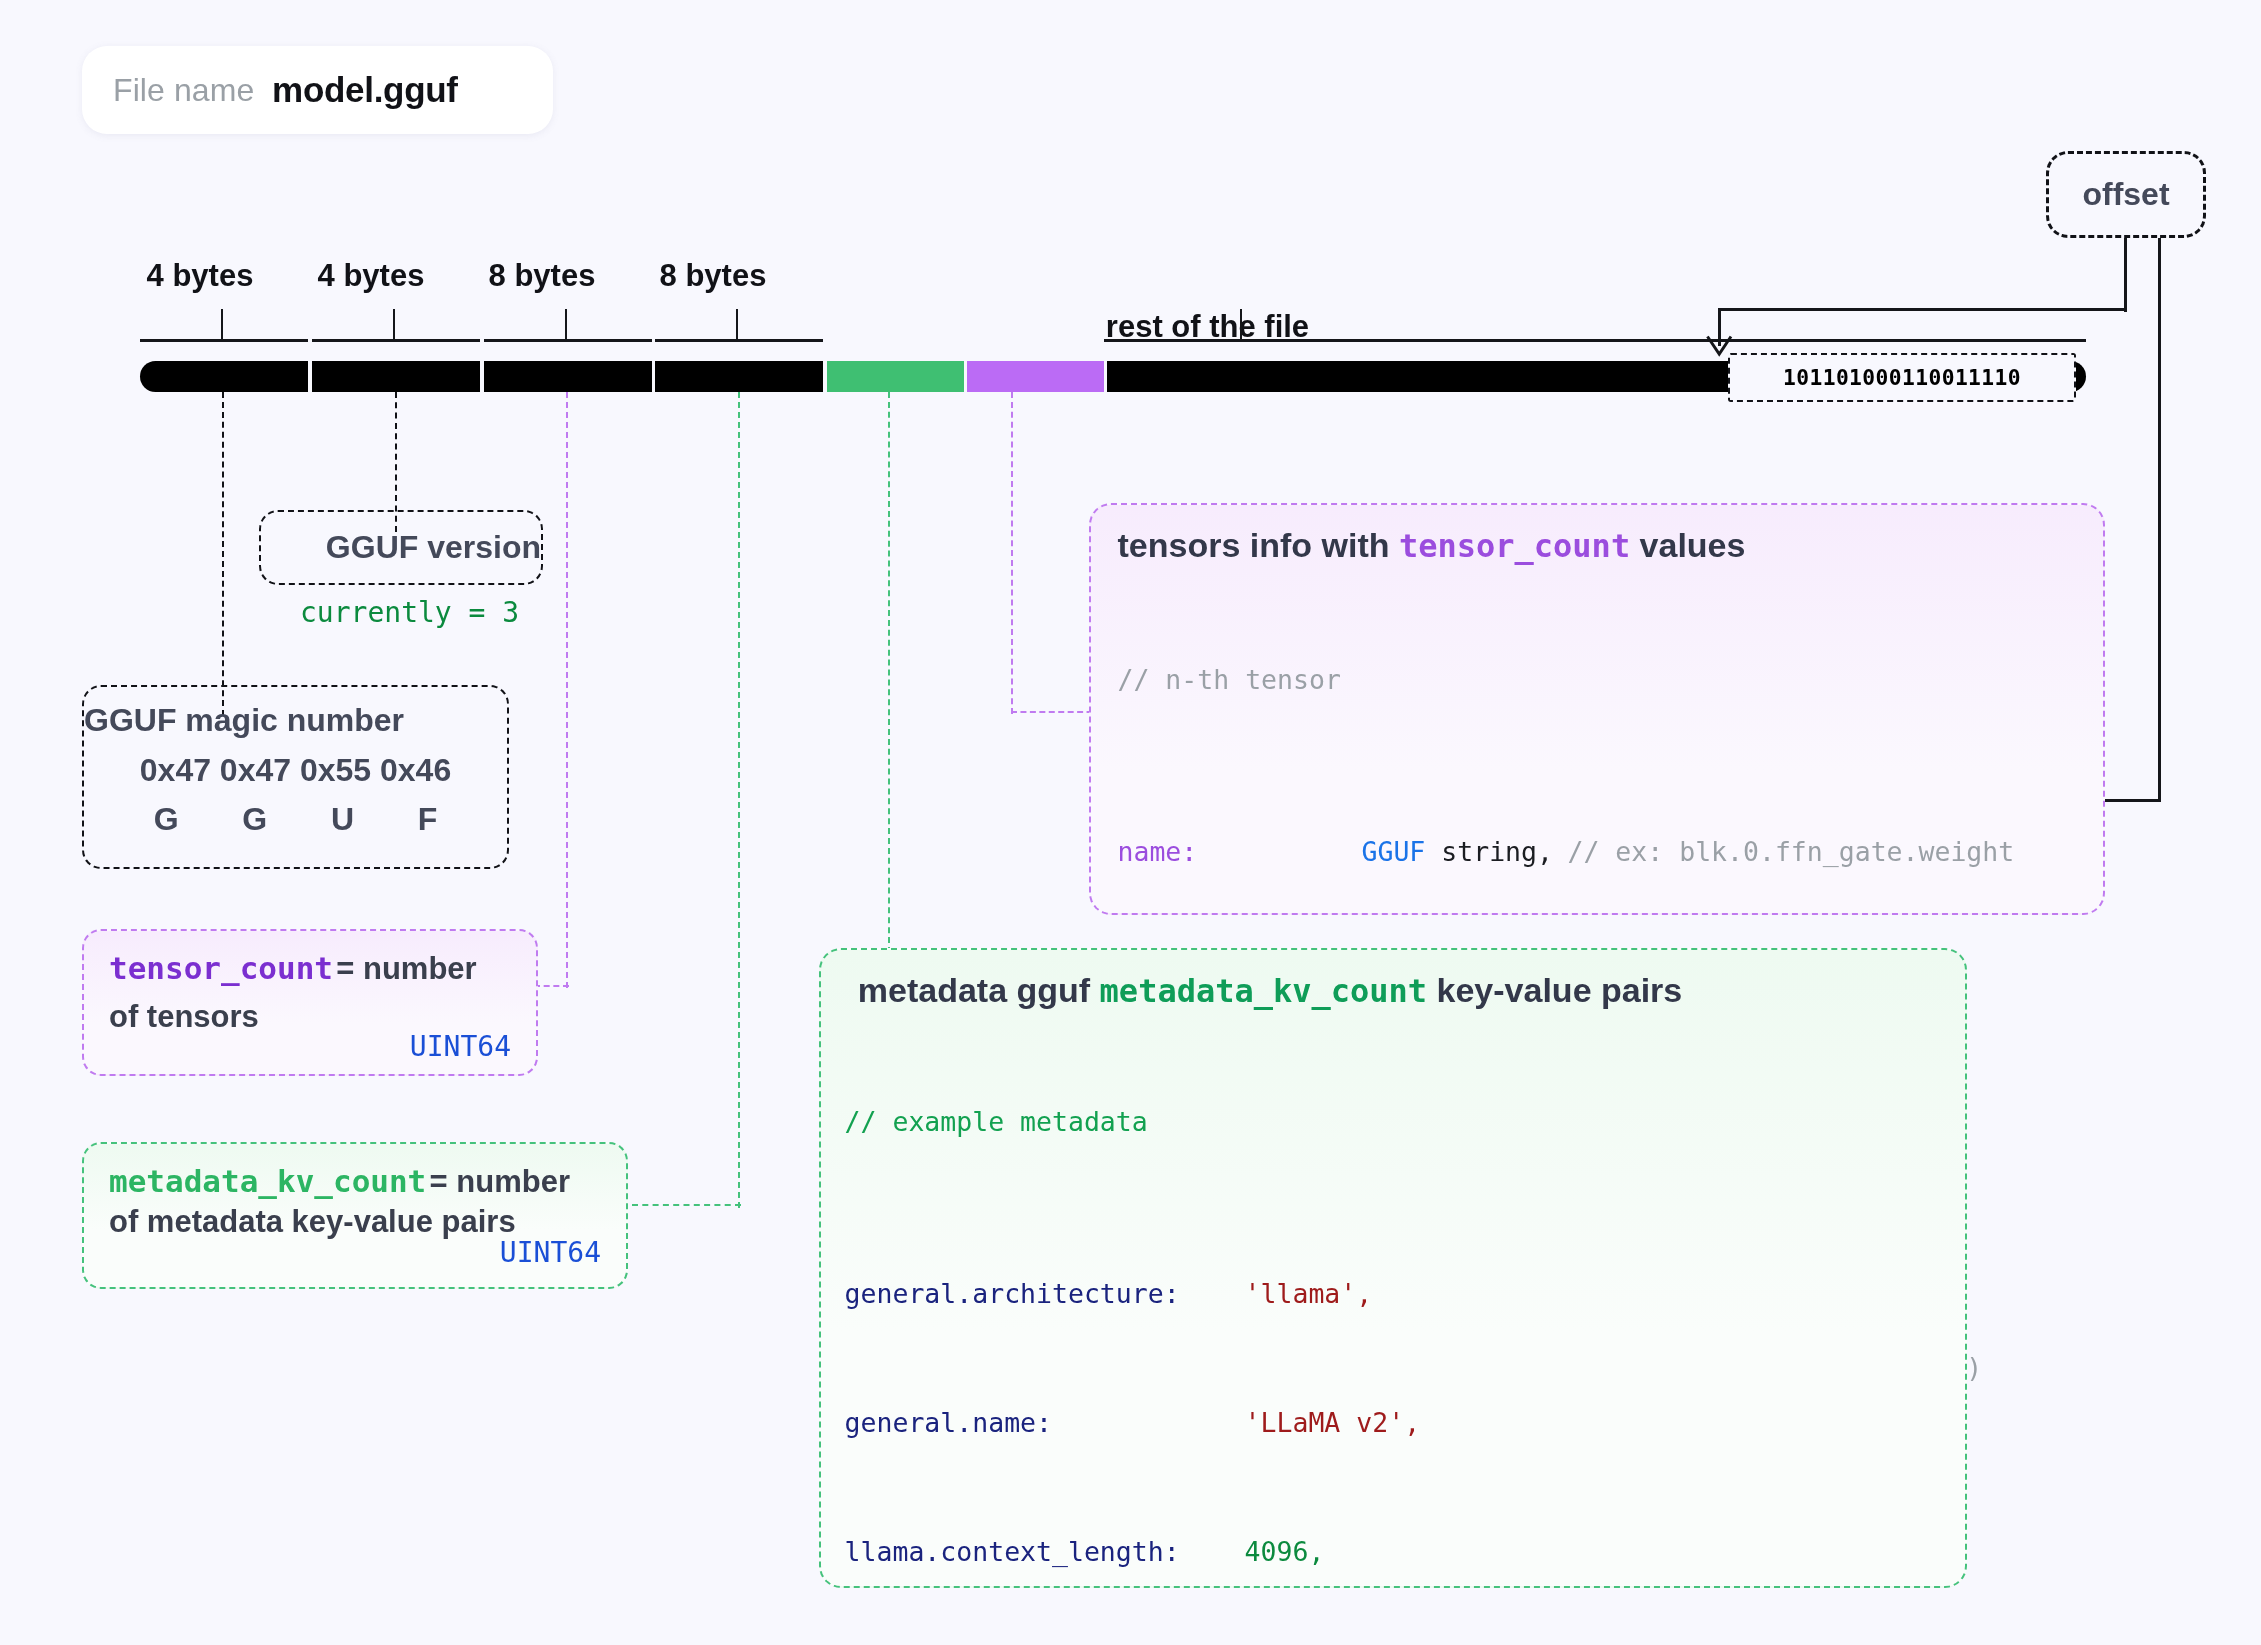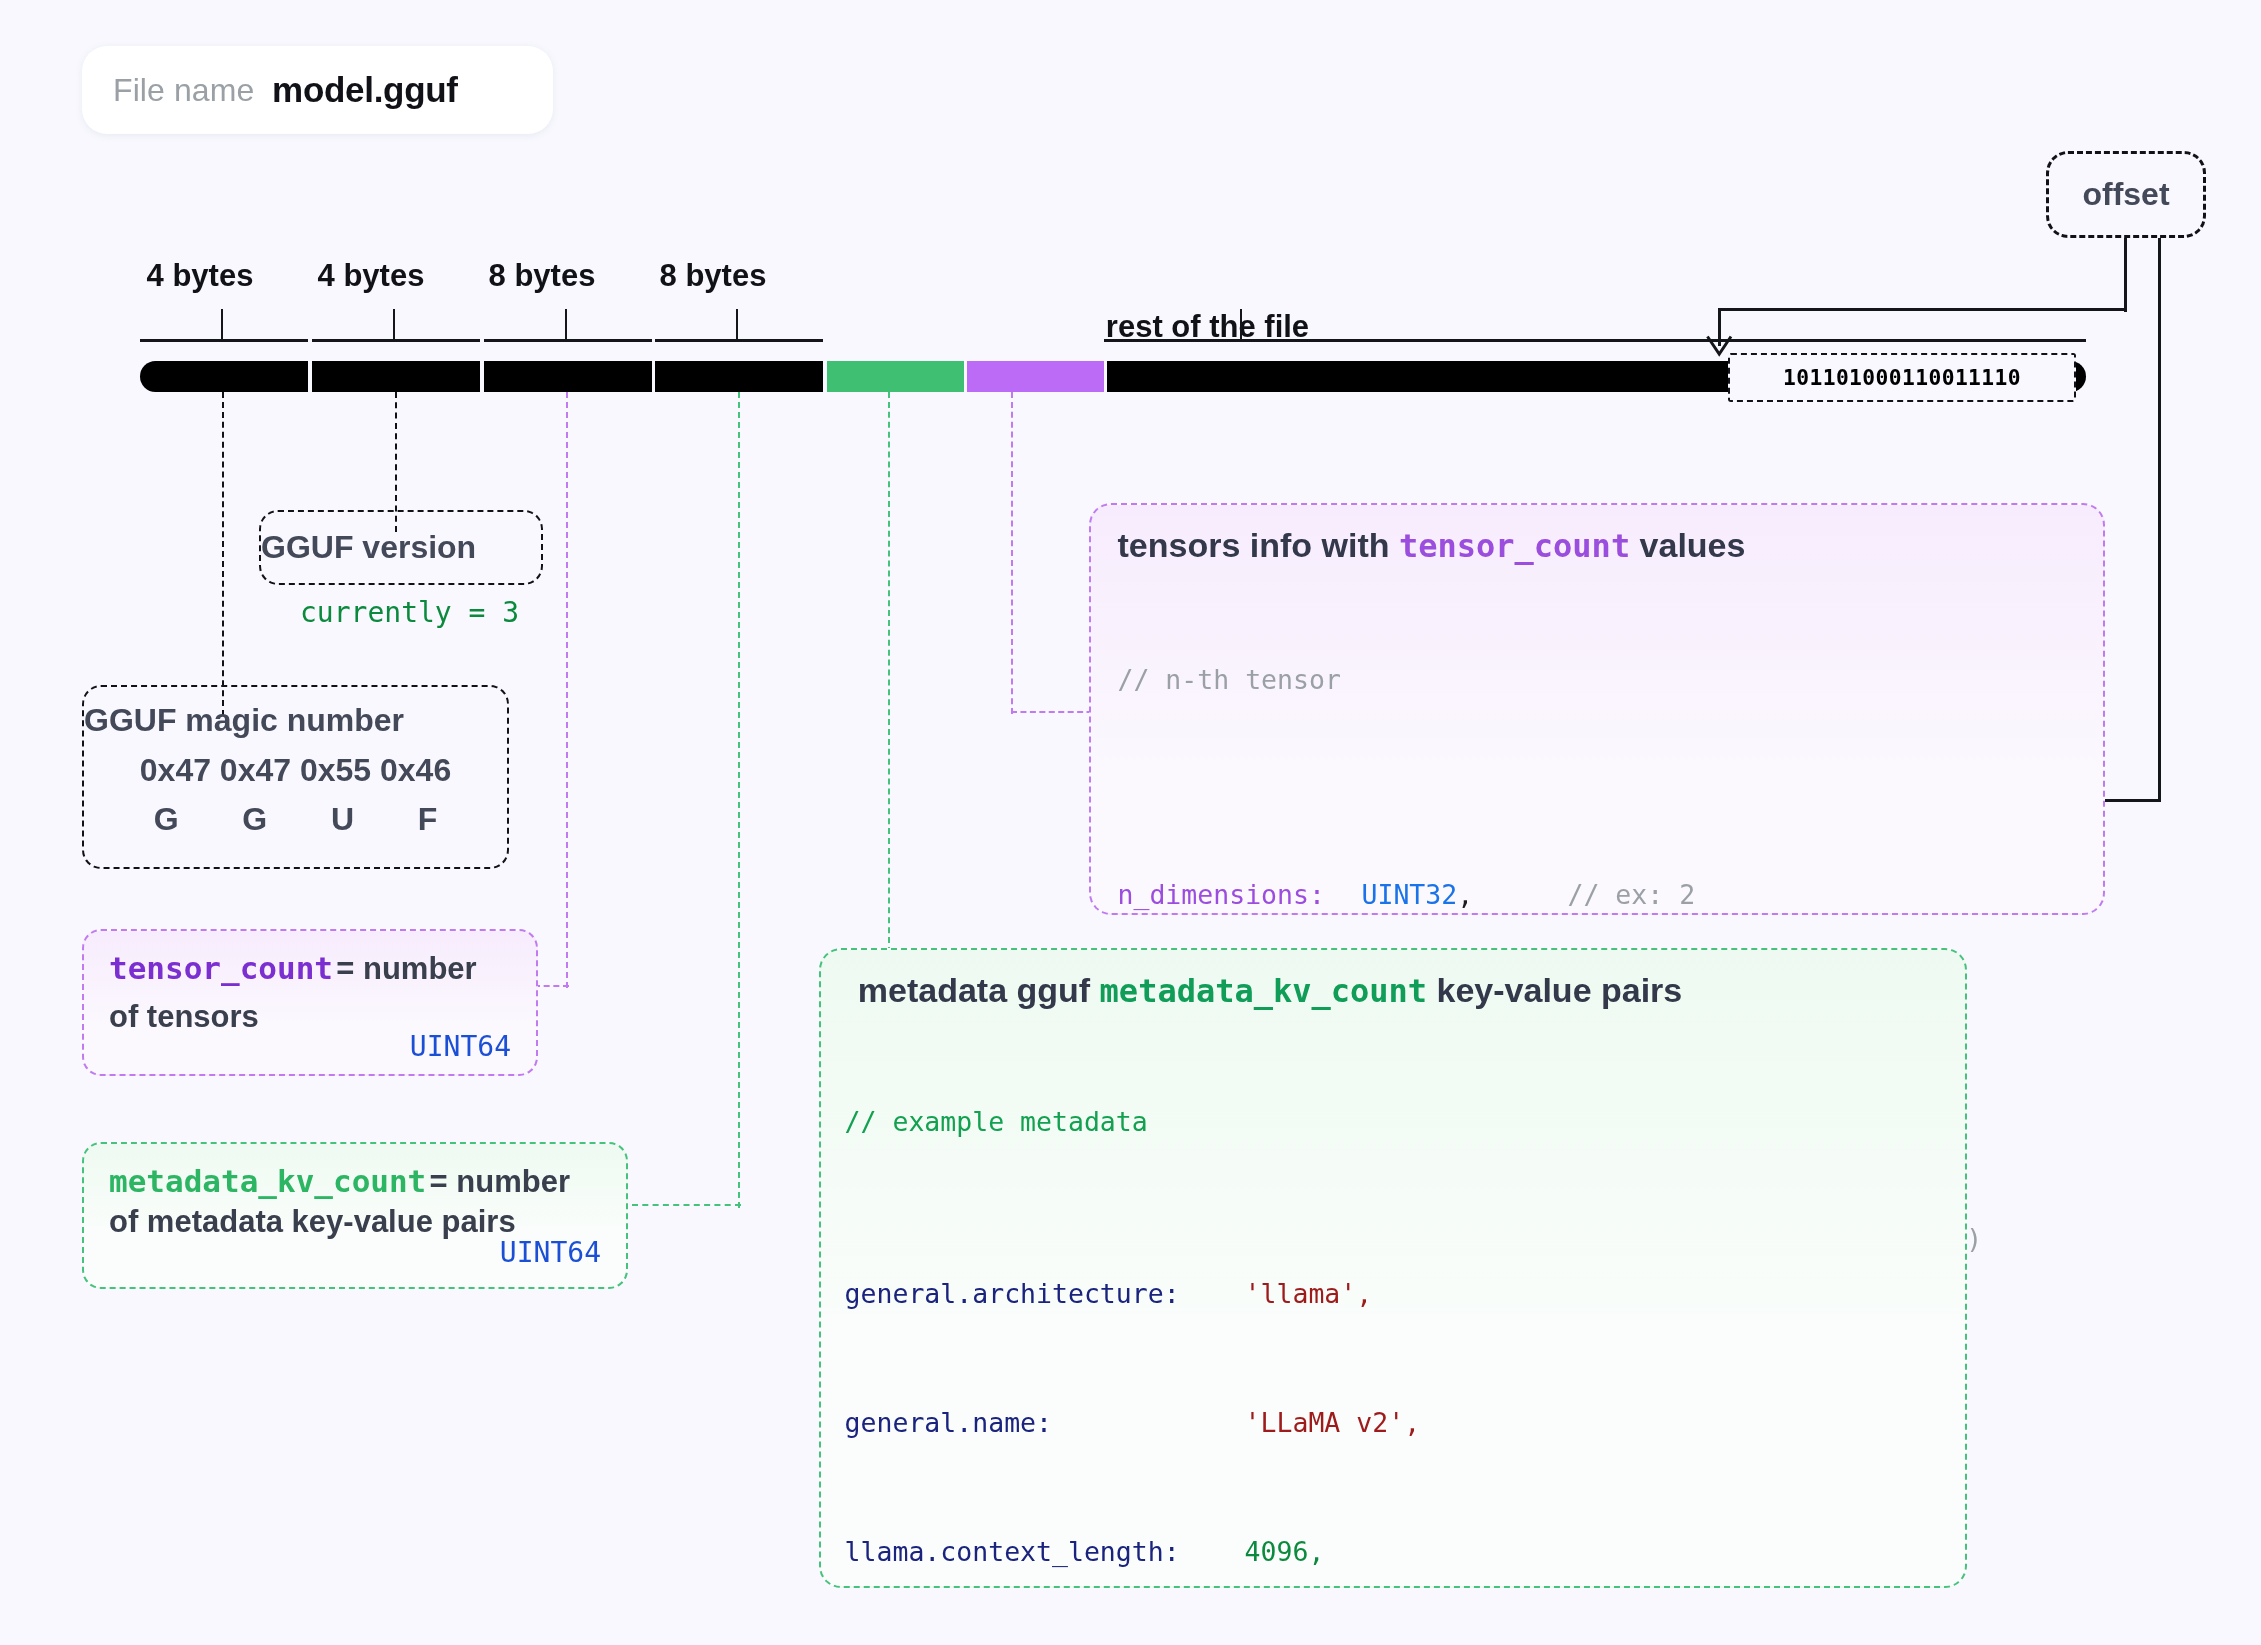--- a/index.html
+++ b/index.html
@@ -144,21 +144,21 @@
 <div class="dashh-p" style="left:1011px;top:711px;width:91px;"></div>
 
 <div class="dashv-p" style="left:566px;top:392px;height:596px;"></div>
 <div class="dashh-p" style="left:534px;top:985px;width:35px;"></div>
 
 <div class="dashv-g" style="left:888px;top:392px;height:561px;"></div>
 
 <div class="dashv-g" style="left:738px;top:392px;height:816px;"></div>
 <div class="dashh-g" style="left:632px;top:1204px;width:109px;"></div>
 
-<div class="callout black abs" style="left:259px;top:510px;width:284px;height:75px;display:flex;align-items:center;justify-content:flex-start;">
+<div class="callout black abs" style="left:259px;top:510px;width:284px;height:75px;display:flex;align-items:center;justify-content:flex-end;">
   <span class="ctitle">GGUF version</span>
 </div>
 <div class="abs mono" style="left:300px;top:596px;font-size:28px;color:#0b8a3e;">currently = 3</div>
 
 <div class="callout black abs" style="left:82px;top:685px;width:427px;height:184px;padding:14.7px 0 0 0;">
   <div class="ctitle" style="text-align:left;">GGUF magic number</div>
   <div class="ctitle" style="text-align:center;margin-top:13.2px;">0x47 0x47 0x55 0x46</div>
   <div style="display:flex;justify-content:space-around;margin-top:11.8px;padding:0 38px;">
     <span class="ctitle">G</span>
     <span class="ctitle">G</span>
@@ -186,20 +186,25 @@
 </div>
 
 <div class="callout purple abs" style="left:1089px;top:503px;width:1016px;height:412px;padding:20.6px 26.5px;border-radius:22px;">
   <div class="panel-head" style="margin-bottom:7.4px;">
     <span>tensors info with </span><span class="mono k-purple">tensor_count</span><span> values</span>
   </div>
 
   <div class="code">
     <div><span class="k-comment">// n-th tensor</span></div>
 
+    <div style="display:flex;">
+      <span class="k-purple" style="width:244px;display:inline-block;">name:</span>
+      <span style="width:206px;display:inline-block;"><span class="k-blue">GGUF</span><span class="k-black"> string,</span></span>
+      <span class="k-comment">// ex: blk.0.ffn_gate.weight</span>
+    </div>
 
     <div style="display:flex;">
       <span class="k-purple" style="width:244px;display:inline-block;">n_dimensions:</span>
       <span style="width:206px;display:inline-block;"><span class="k-blue">UINT32</span><span class="k-black">,</span></span>
       <span class="k-comment">// ex: 2</span>
     </div>
 
     <div style="display:flex;">
       <span class="k-purple" style="width:244px;display:inline-block;">dimensions:</span>
       <span style="width:206px;display:inline-block;"><span class="k-blue">UINT64</span><span class="k-black">[],</span></span>

